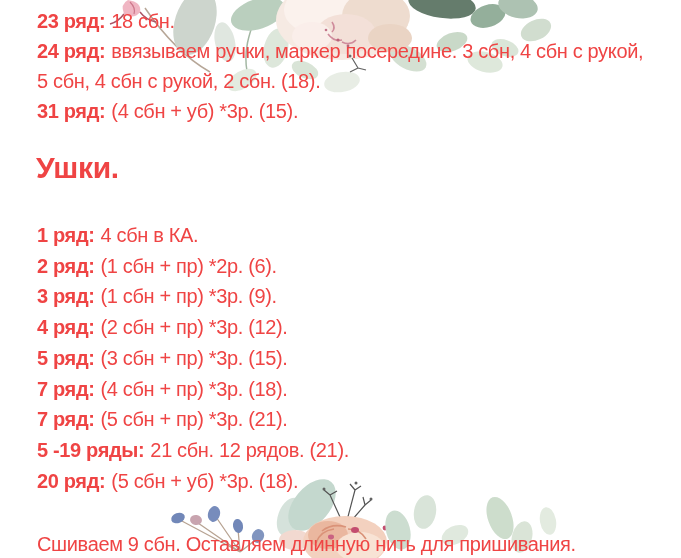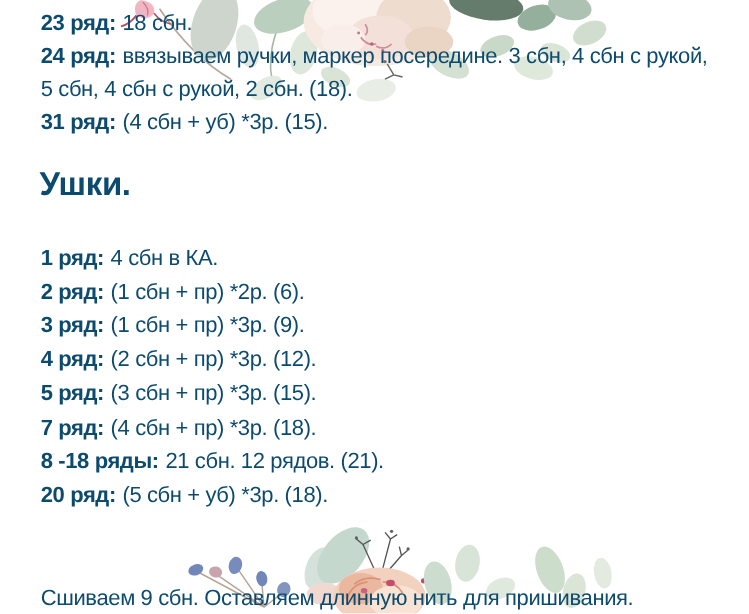--- a/index.html
+++ b/index.html
@@ -1,18 +1,18 @@
 <!DOCTYPE html>
 <html><head>
 <meta charset="utf-8">
 <style>
   html,body{margin:0;padding:0;background:#fff;}
   .page{
     position:relative;width:681px;height:558px;background:#ffffff;
-    overflow:hidden;font-family:"Liberation Sans",sans-serif;color:#0c4a6e;
+    overflow:hidden;font-family:"Liberation Sans",sans-serif;color:#ef4444;
   }
   .floral{position:absolute;z-index:0;pointer-events:none;}
   .floral-top{left:88px;top:0;}
   .floral-bottom{left:150px;top:473px;}
   .block{position:absolute;left:37px;z-index:2;}
   .top-block{top:6px;}
   .row{margin:0;font-size:20px;line-height:30px;letter-spacing:-0.35px;white-space:nowrap;}
   .row .lbl{font-weight:700;margin-right:6px;}
   .heading{
     position:absolute;left:36px;top:153px;z-index:2;margin:0;
@@ -108,19 +108,20 @@
 
   <h1 class="heading">Ушки.</h1>
 
   <div class="block list-block">
     <p class="row"><b class="lbl">1 ряд:</b><span>4 сбн в КА.</span></p>
     <p class="row"><b class="lbl">2 ряд:</b><span>(1 сбн + пр) *2р. (6).</span></p>
     <p class="row"><b class="lbl">3 ряд:</b><span>(1 сбн + пр) *3р. (9).</span></p>
     <p class="row"><b class="lbl">4 ряд:</b><span>(2 сбн + пр) *3р. (12).</span></p>
     <p class="row"><b class="lbl">5 ряд:</b><span>(3 сбн + пр) *3р. (15).</span></p>
     <p class="row"><b class="lbl">7 ряд:</b><span>(4 сбн + пр) *3р. (18).</span></p>
-    <p class="row"><b class="lbl">8 -18 ряды:</b><span>21 сбн. 12 рядов. (21).</span></p>
+    <p class="row"><b class="lbl">7 ряд:</b><span>(5 сбн + пр) *3р. (21).</span></p>
+    <p class="row"><b class="lbl">5 -19 ряды:</b><span>21 сбн. 12 рядов. (21).</span></p>
     <p class="row"><b class="lbl">20 ряд:</b><span>(5 сбн + уб) *3р. (18).</span></p>
   </div>
 
   <p class="footer">Сшиваем 9 сбн. Оставляем длинную нить для пришивания.</p>
 
 </div>
 
 </body></html>

